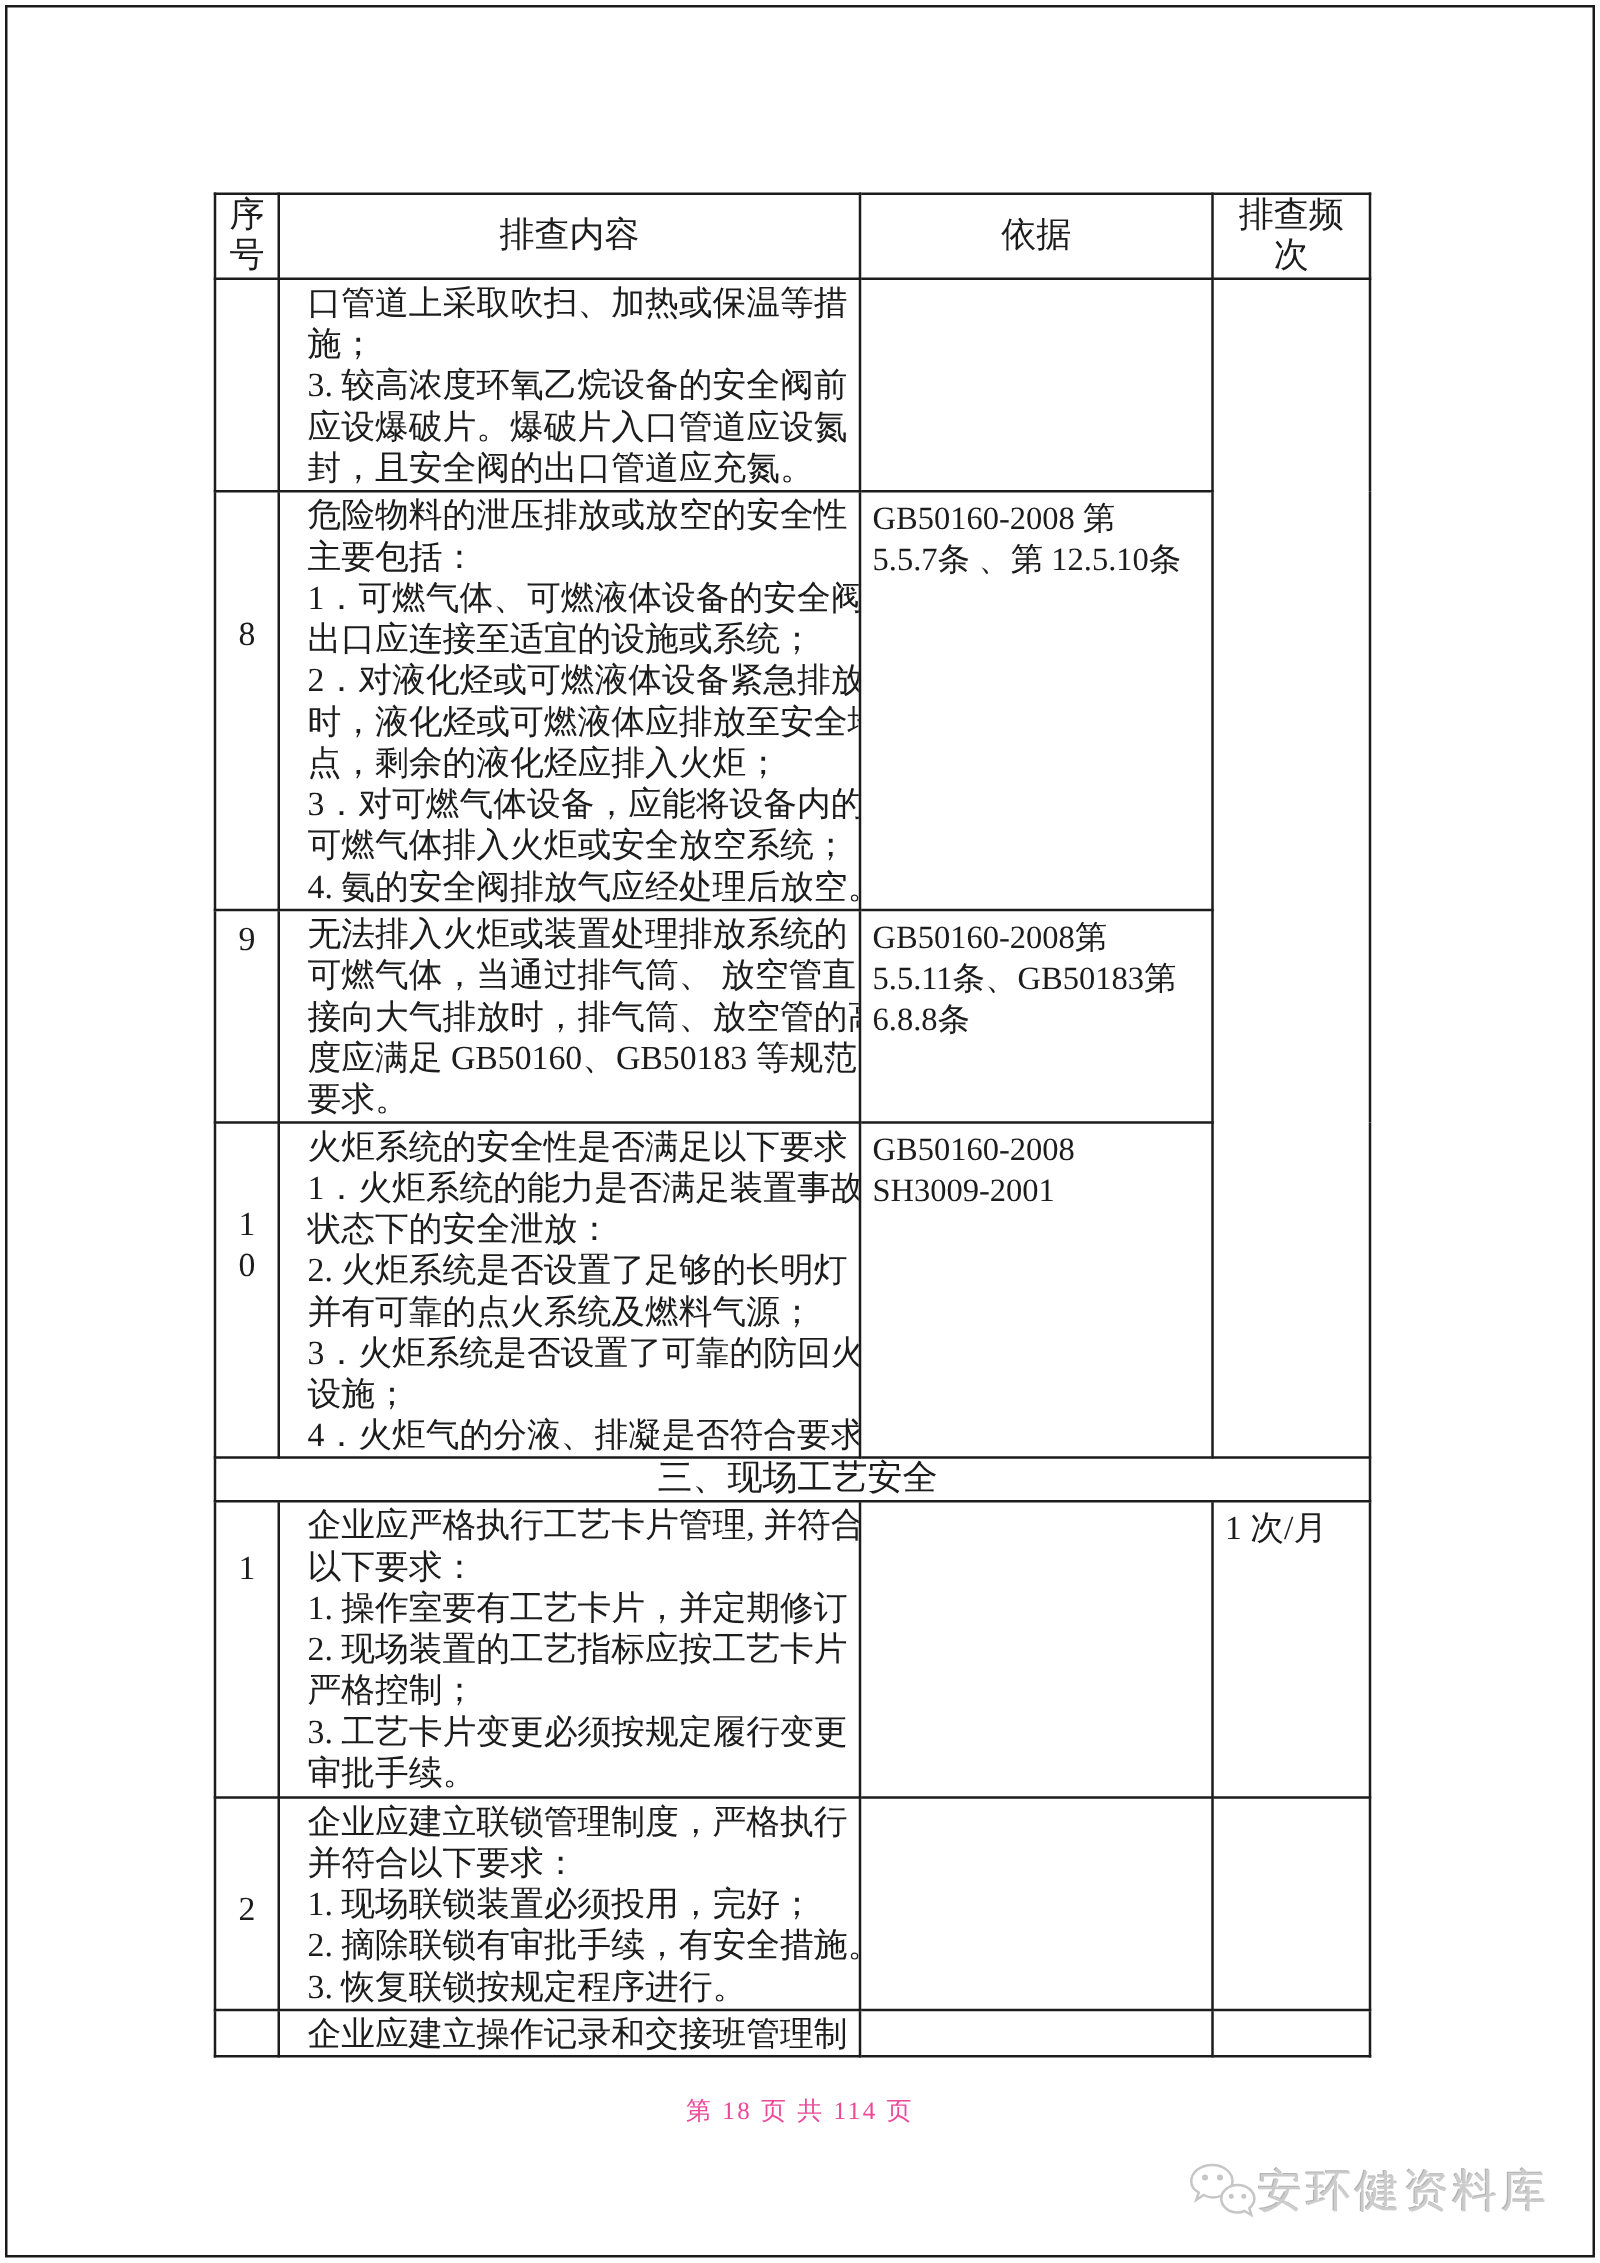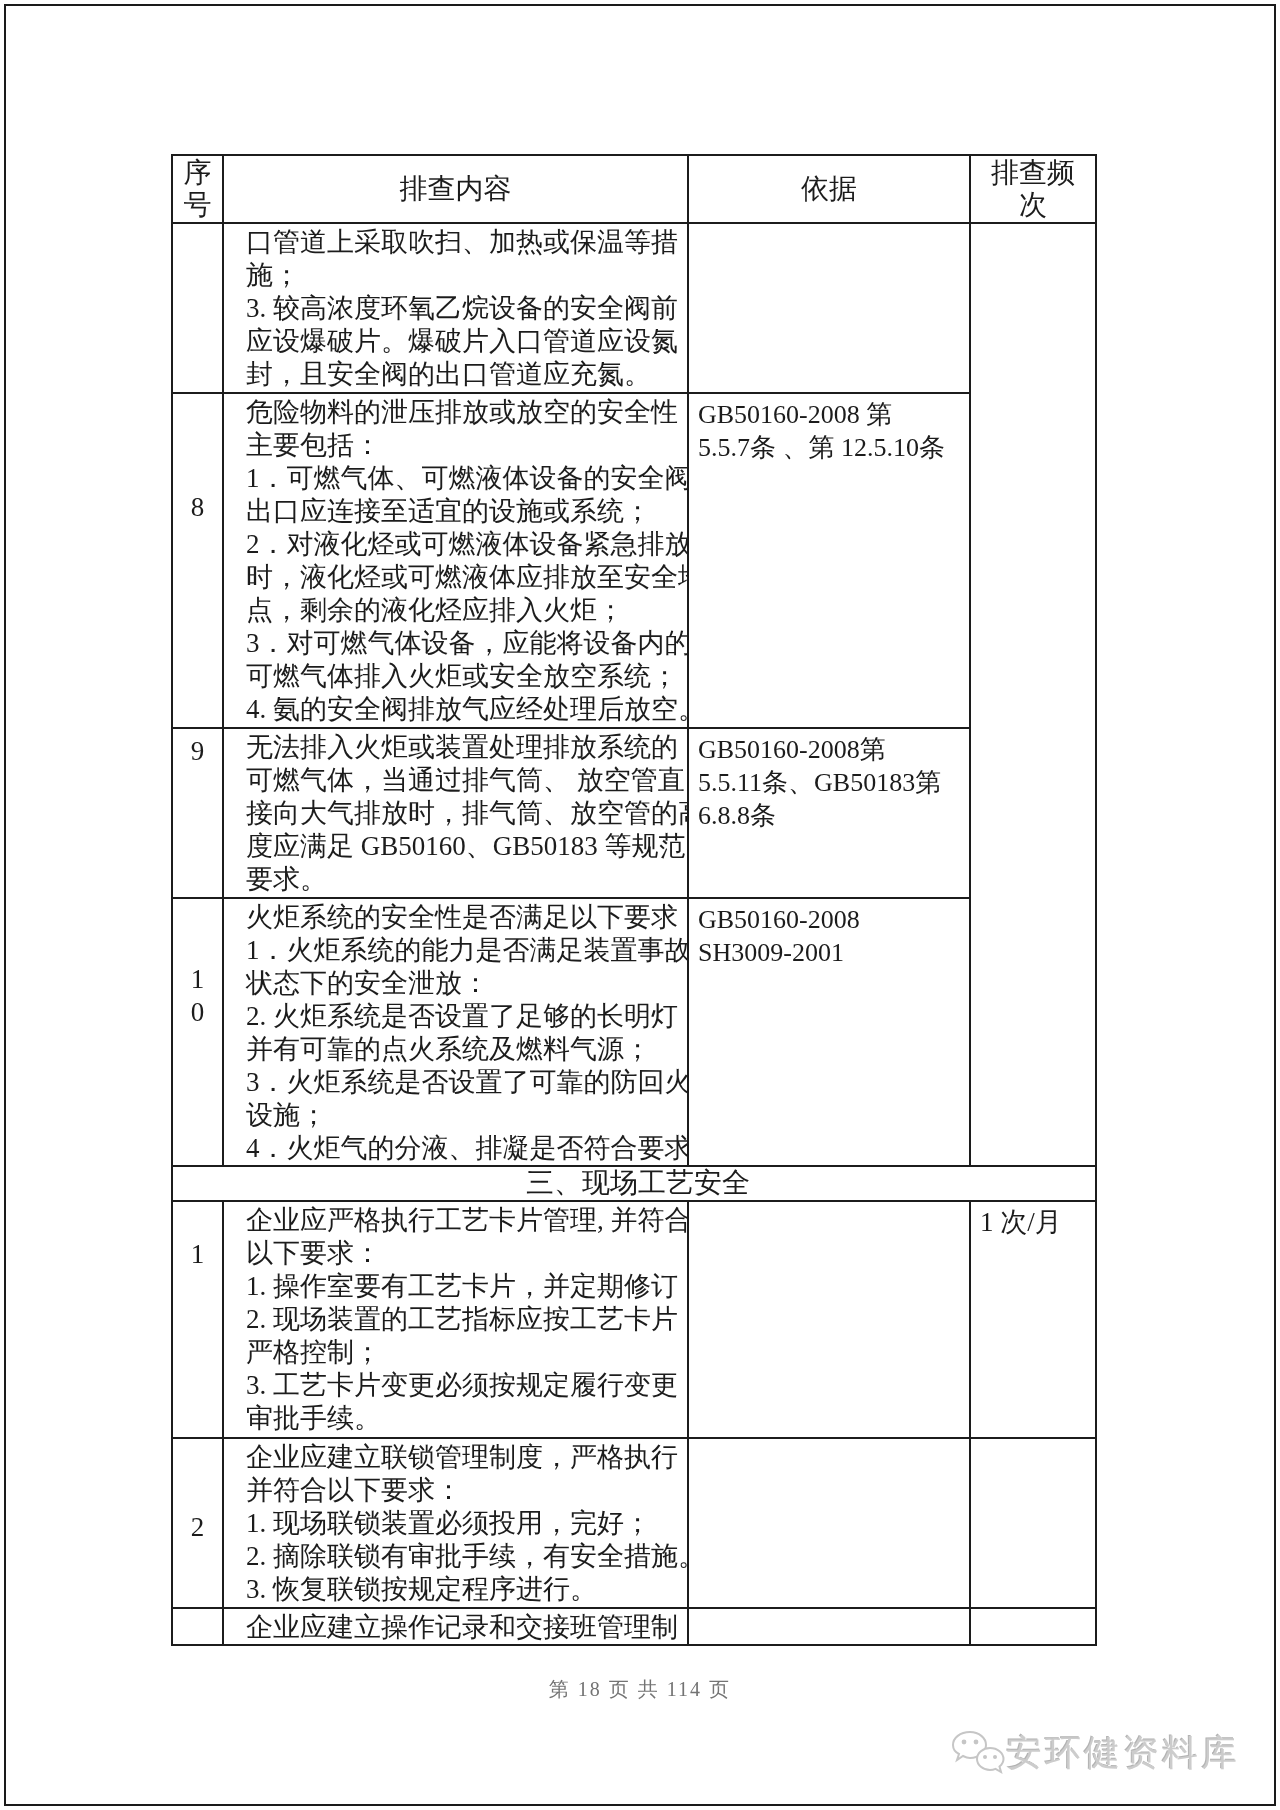--- a/index.html
+++ b/index.html
@@ -43,21 +43,21 @@
   }
   td.c-freq{
     vertical-align:top;padding:4px 0 0 9px;font-size:27px;line-height:33px;
   }
   td.c-section{
     font-weight:bold;font-size:28px;line-height:31px;
     vertical-align:middle;padding:0 0 2px 8px;text-align:center;
   }
   .page-footer{
     position:absolute;left:0;right:0;top:1676px;text-align:center;
-    font-size:20px;line-height:26px;color:#737373;letter-spacing:2px;
+    font-size:20px;line-height:26px;color:#ec4899;letter-spacing:2px;
   }
   .watermark{
     position:absolute;top:1728px;right:40px;display:flex;align-items:center;
     gap:0;
   }
   .watermark .wm-text{
     font-size:36px;line-height:44px;color:#cccccc;letter-spacing:3px;
     text-shadow:1px 1px 0 #ffffff,-1px -1px 0 #b3b3b3;
     font-family:"Liberation Serif","DejaVu Serif",serif;
   }

